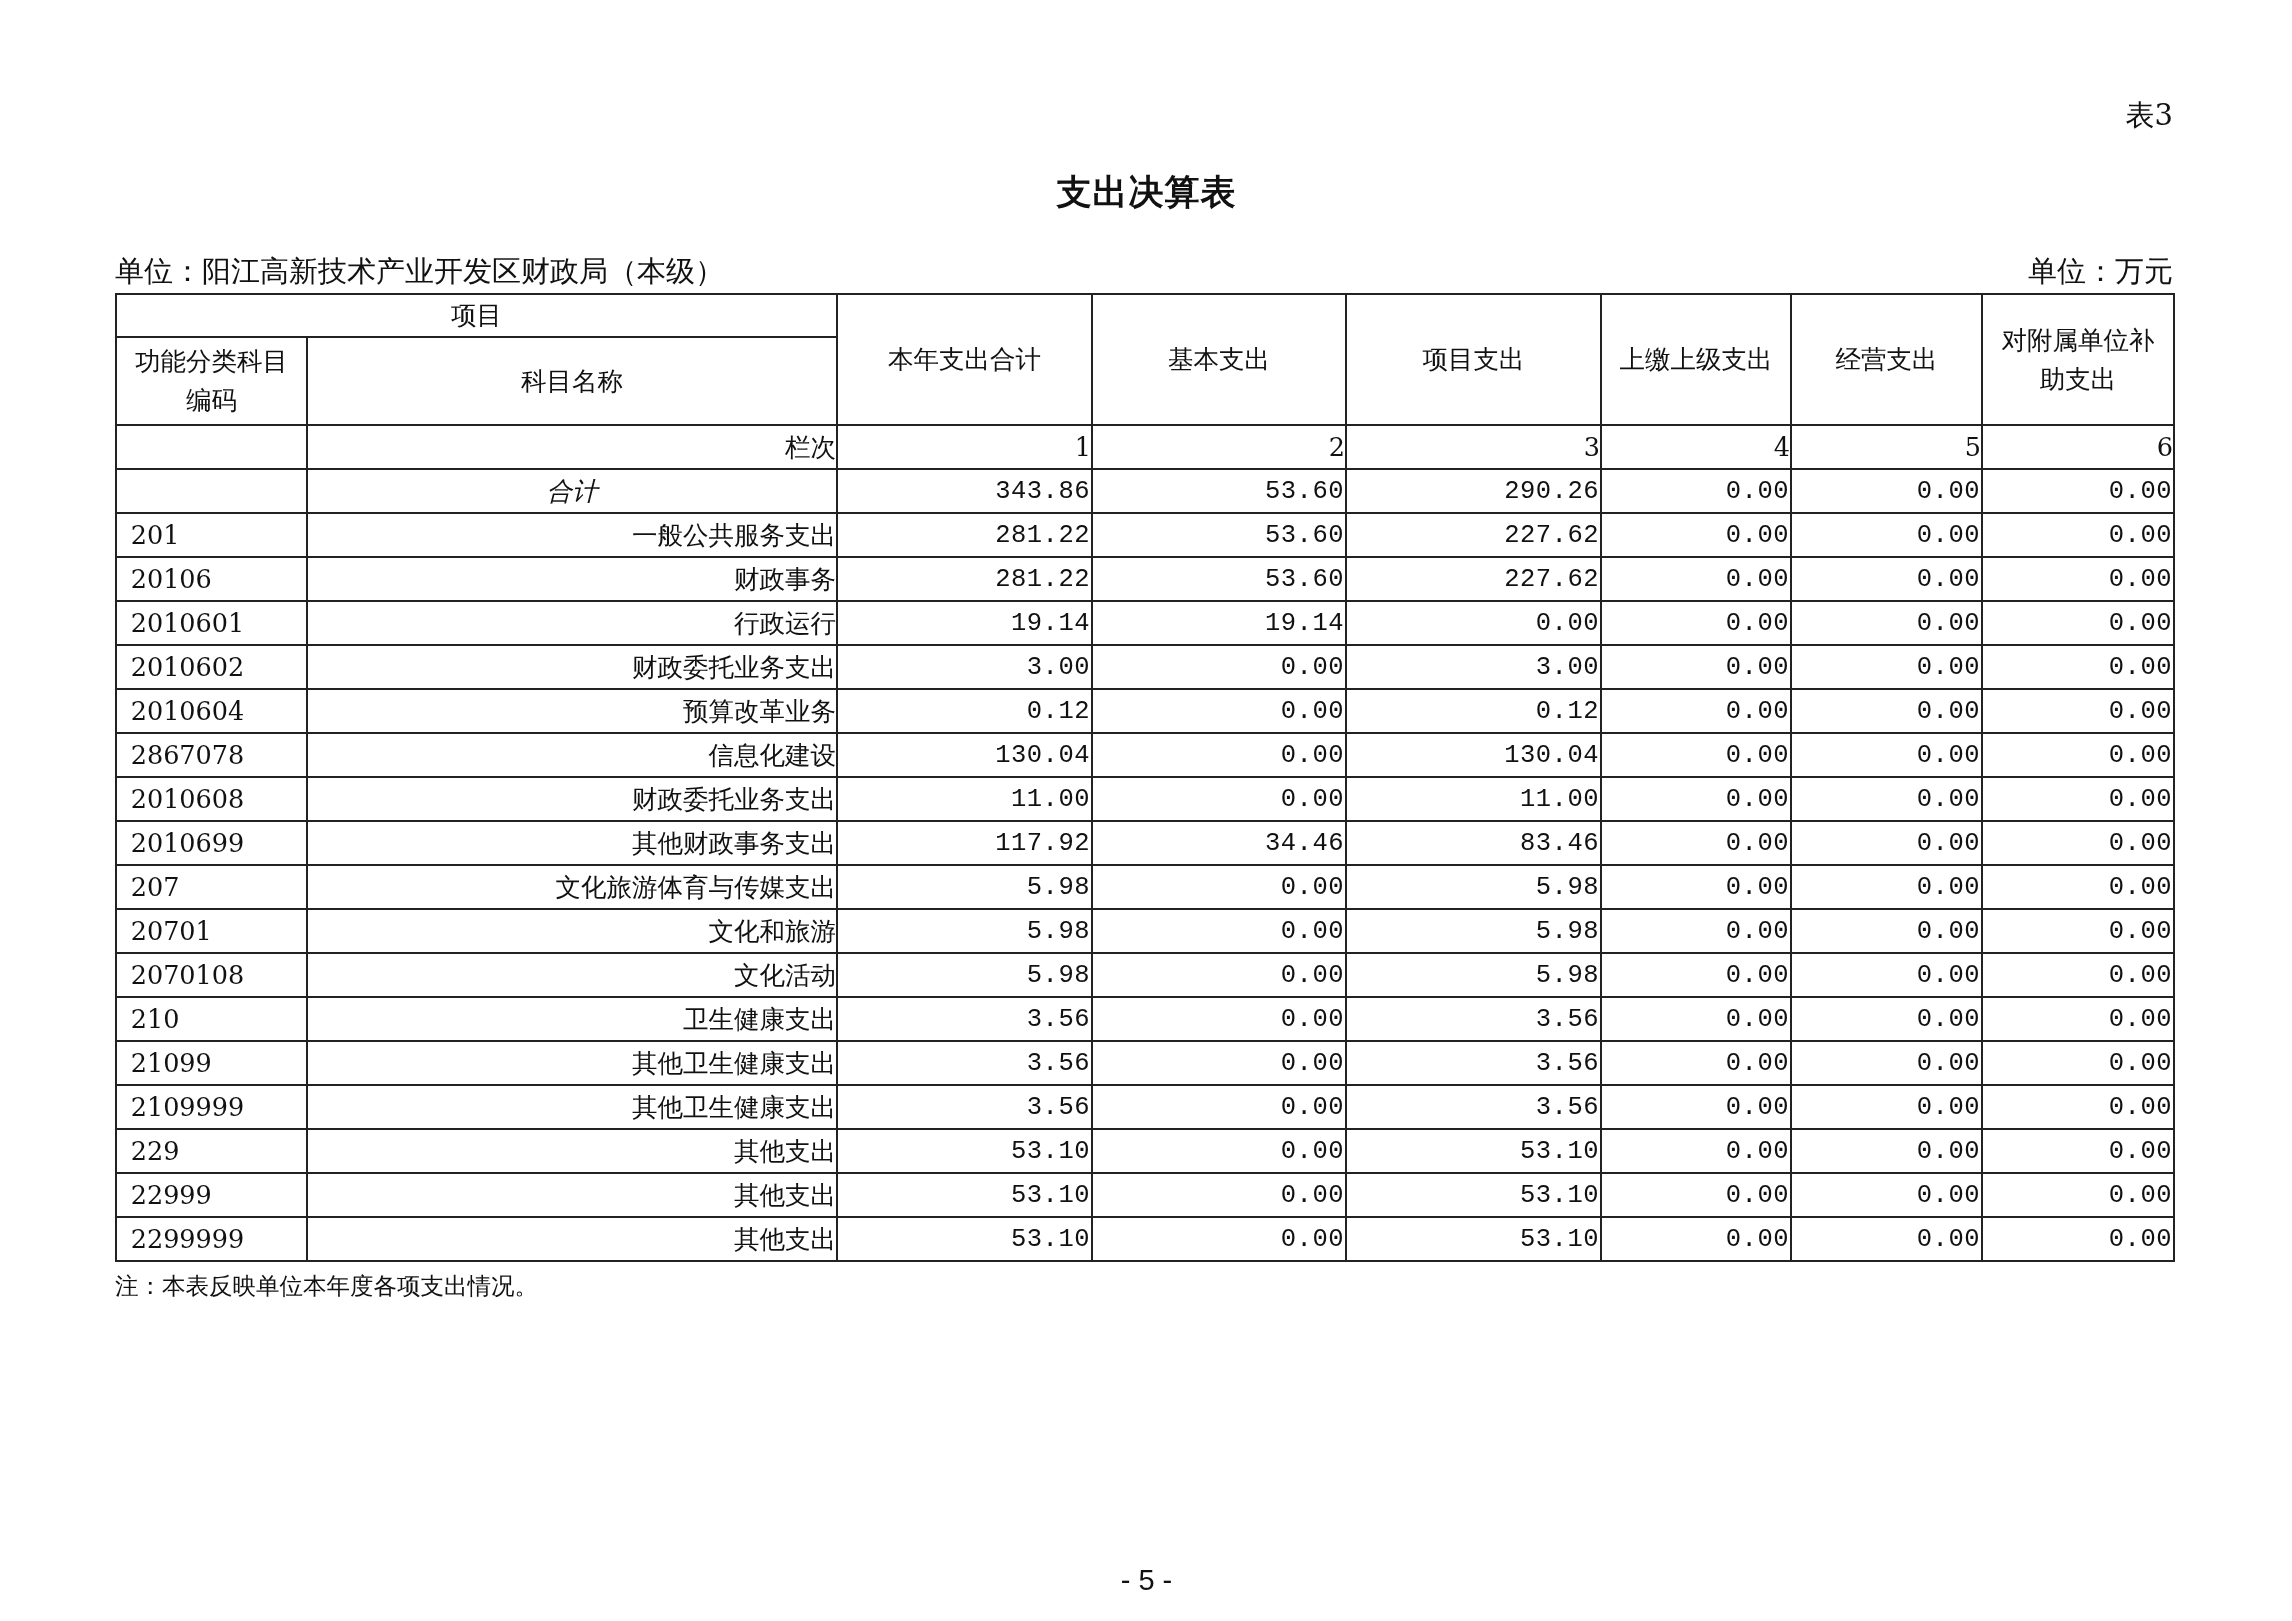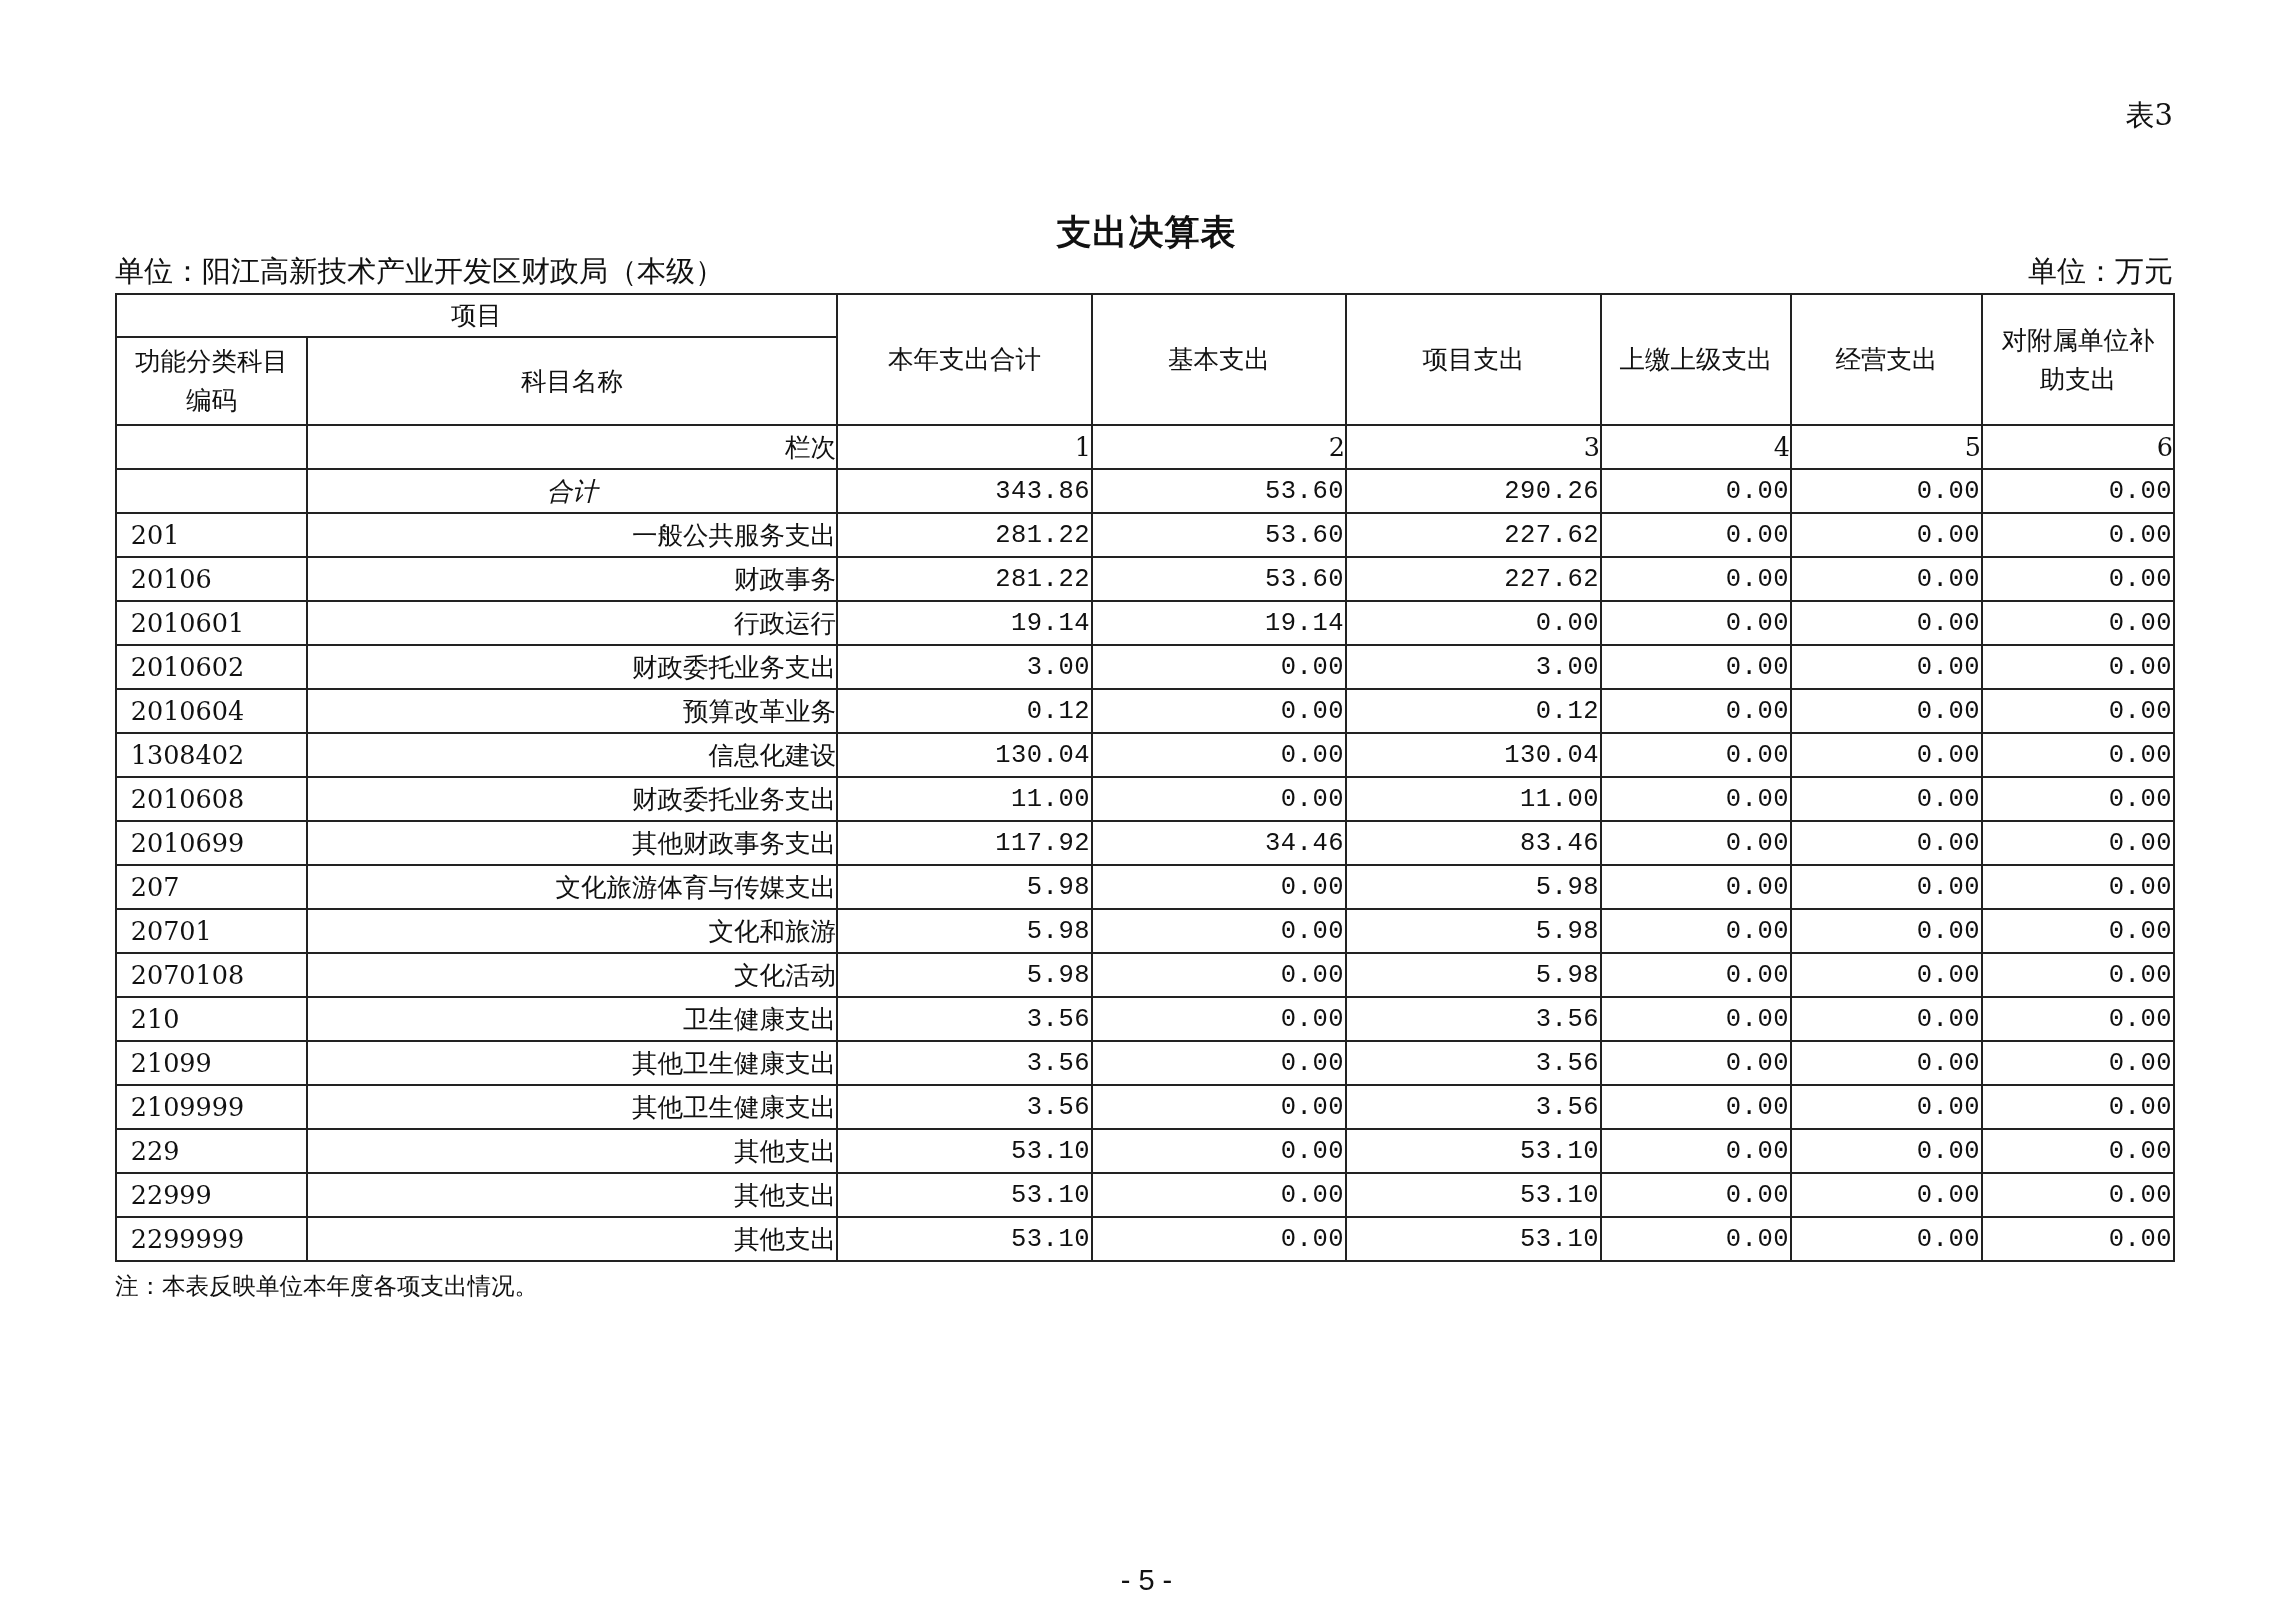--- a/index.html
+++ b/index.html
@@ -28,21 +28,20 @@
     position: absolute;
     top: 171px;
     left: 0;
     width: 2293px;
     text-align: center;
     font-size: 35px;
     font-weight: bold;
     line-height: 43px;
     letter-spacing: 1px;
     font-family: "DejaVu Sans", "Liberation Sans", sans-serif;
-    margin-top: 40px;
   }
   .unit-left {
     position: absolute;
     top: 253px;
     left: 115px;
     font-size: 29px;
     line-height: 37px;
   }
   .unit-right {
     position: absolute;
@@ -216,21 +215,21 @@
         <td class="code">2010604</td>
         <td class="name">预算改革业务</td>
         <td class="num">0.12</td>
         <td class="num">0.00</td>
         <td class="num">0.12</td>
         <td class="num">0.00</td>
         <td class="num">0.00</td>
         <td class="num">0.00</td>
       </tr>
       <tr class="data-row">
-        <td class="code">1308402</td>
+        <td class="code">2867078</td>
         <td class="name">信息化建设</td>
         <td class="num">130.04</td>
         <td class="num">0.00</td>
         <td class="num">130.04</td>
         <td class="num">0.00</td>
         <td class="num">0.00</td>
         <td class="num">0.00</td>
       </tr>
       <tr class="data-row">
         <td class="code">2010608</td>

